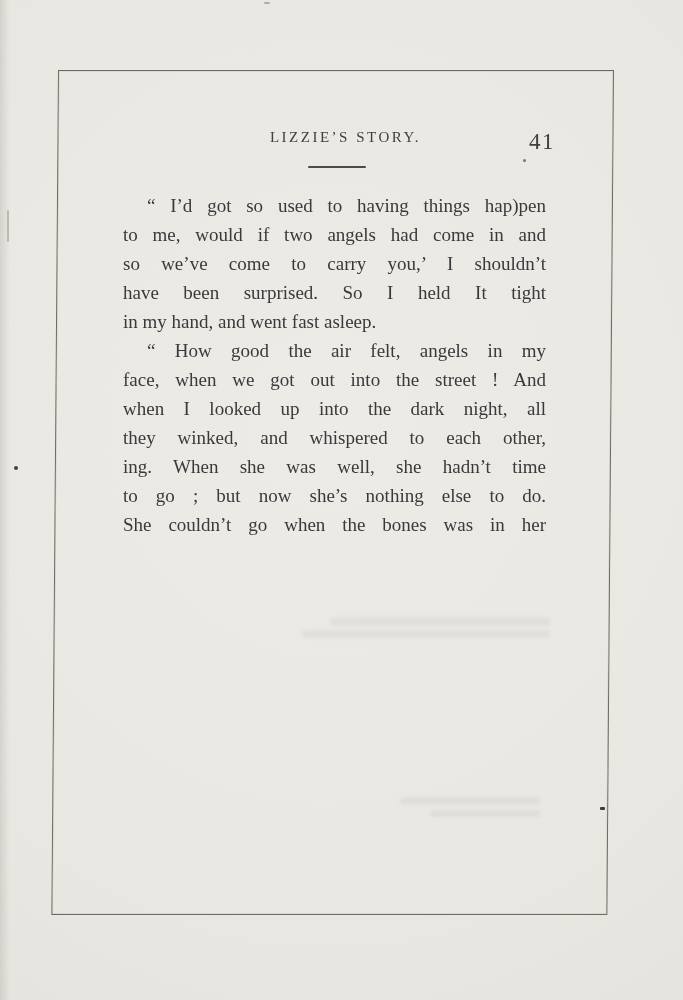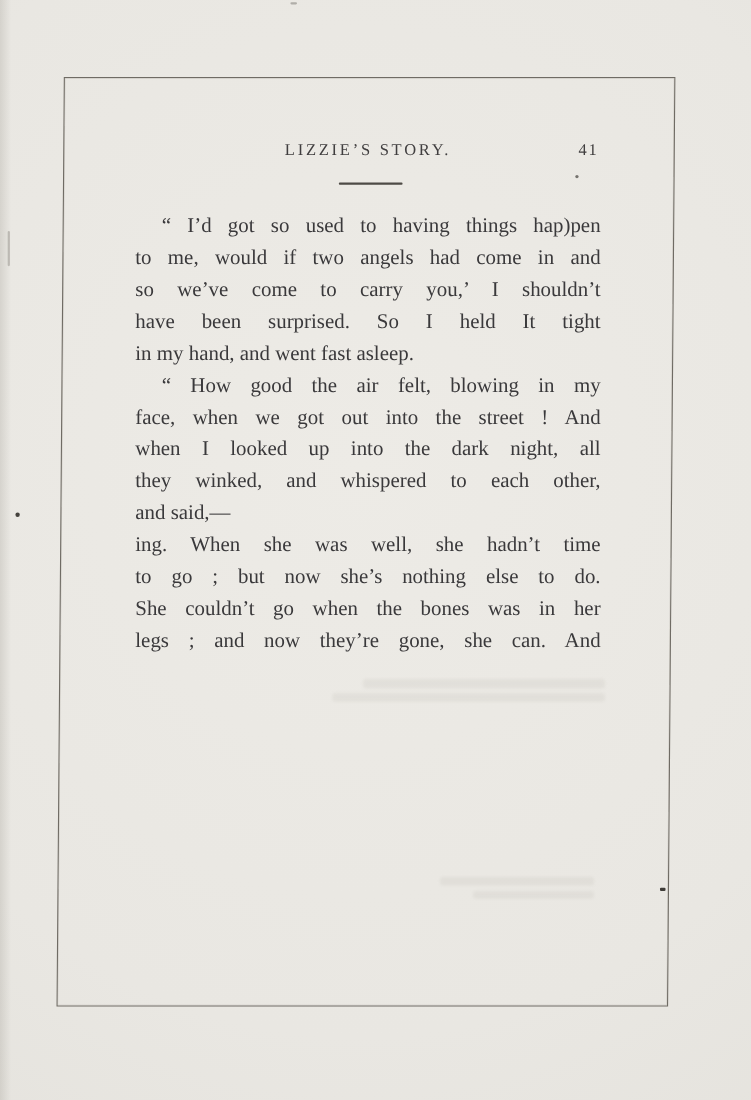--- a/index.html
+++ b/index.html
@@ -16,30 +16,30 @@
     position: absolute; left: 0; top: 0; width: 10px; height: 100%;
     background: linear-gradient(to right, rgba(120,115,105,0.18), rgba(120,115,105,0));
   }
   .frame {
     position: absolute; left: 58px; top: 70px; width: 554px; height: 843px;
     border: 1px solid #6f6b64;
     transform: skewX(-0.45deg); transform-origin: top left;
     box-shadow: inset 0 0 0 0.5px rgba(130,125,115,0.25);
   }
   .header-row {
-    position: absolute; left: 123px; top: 129px; width: 423px; height: 22px;
+    position: absolute; left: 134px; top: 129px; width: 423px; height: 22px;
   }
   .running-title {
     display: block; text-align: center;
     font-size: 15px; letter-spacing: 2.5px; color: #403e3f;
     font-variant: small-caps;
   }
   .page-number {
     position: absolute; right: 2px; top: 0;
-    font-size: 15px; letter-spacing: 1.5px; color: #403e3f;
+    font-size: 23px; letter-spacing: 1.5px; color: #403e3f;
   }
   .divider {
     position: absolute; left: 308px; top: 166px; width: 58px; height: 2px;
     background: #4e4b46; border-radius: 1px;
   }
   .text-block {
     position: absolute; left: 123px; top: 191px; width: 423px;
     font-size: 19px; line-height: 29px; color: #3a393b;
   }
   .line { height: 29px; }
@@ -75,31 +75,29 @@
 
   <div class="text-block">
     <div>
       <div class="line fill first">“ I’d got so used to having things hap)pen</div>
       <div class="line fill">to me, would if two angels had come in and</div>
       <div class="line fill">so we’ve come to carry you,’ I shouldn’t</div>
       <div class="line fill">have been surprised.  So I held It tight</div>
       <div class="line last">in my hand, and went fast asleep.</div>
     </div>
     <div>
-      <div class="line fill first">“ How good the air felt, blowing in my</div>
+      <div class="line fill first">“ How good the air felt, angels in my</div>
       <div class="line fill">face, when we got out into the street !  And</div>
       <div class="line fill">when I looked up into the dark night, all</div>
       <div class="line fill">they winked, and whispered to each other,</div>
-      <div class="line last">and said,—</div>
     </div>
     <div>
       <div class="line fill">ing.  When she was well, she hadn’t time</div>
       <div class="line fill">to go ; but now she’s nothing else to do.</div>
       <div class="line fill">She couldn’t go when the bones was in her</div>
-      <div class="line fill">legs ; and now they’re gone, she can.  And</div>
     </div>
   </div>
 
   <div class="ghost" style="left:330px; top:617px; width:220px; height:9px;"></div>
   <div class="ghost" style="left:302px; top:630px; width:248px; height:8px;"></div>
   <div class="ghost" style="left:400px; top:797px; width:140px; height:8px;"></div>
   <div class="ghost" style="left:430px; top:810px; width:110px; height:7px;"></div>
 
   <div class="speck" style="left:14px; top:466px; width:4px; height:4px;"></div>
   <div class="speck-dash" style="left:600px; top:807px; width:5px; height:3px;"></div>

